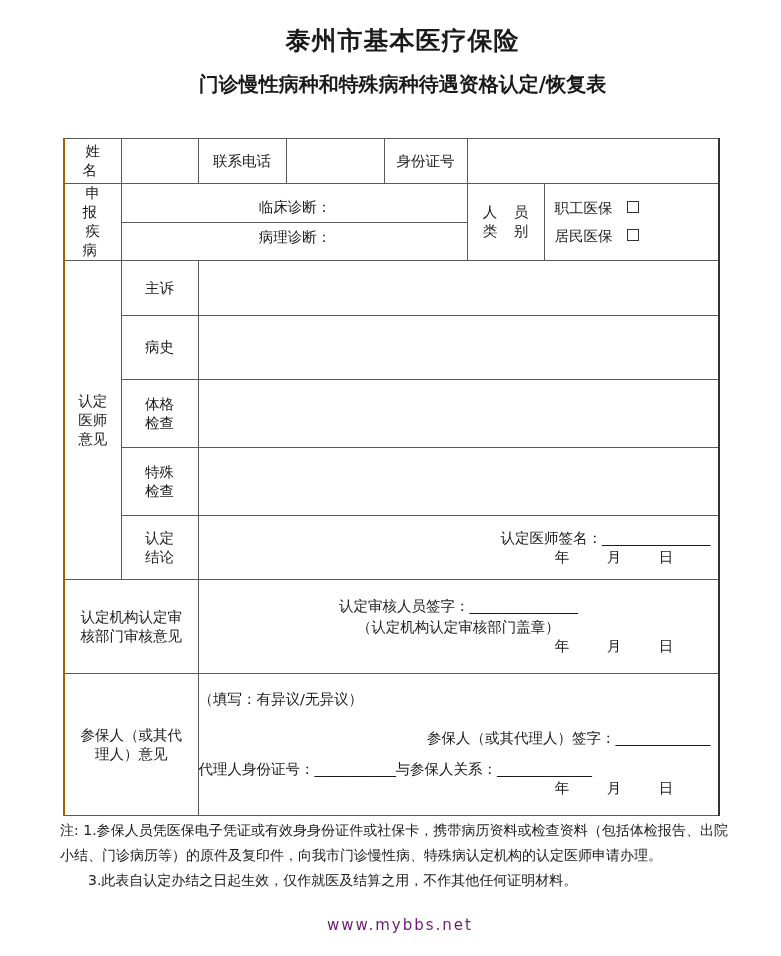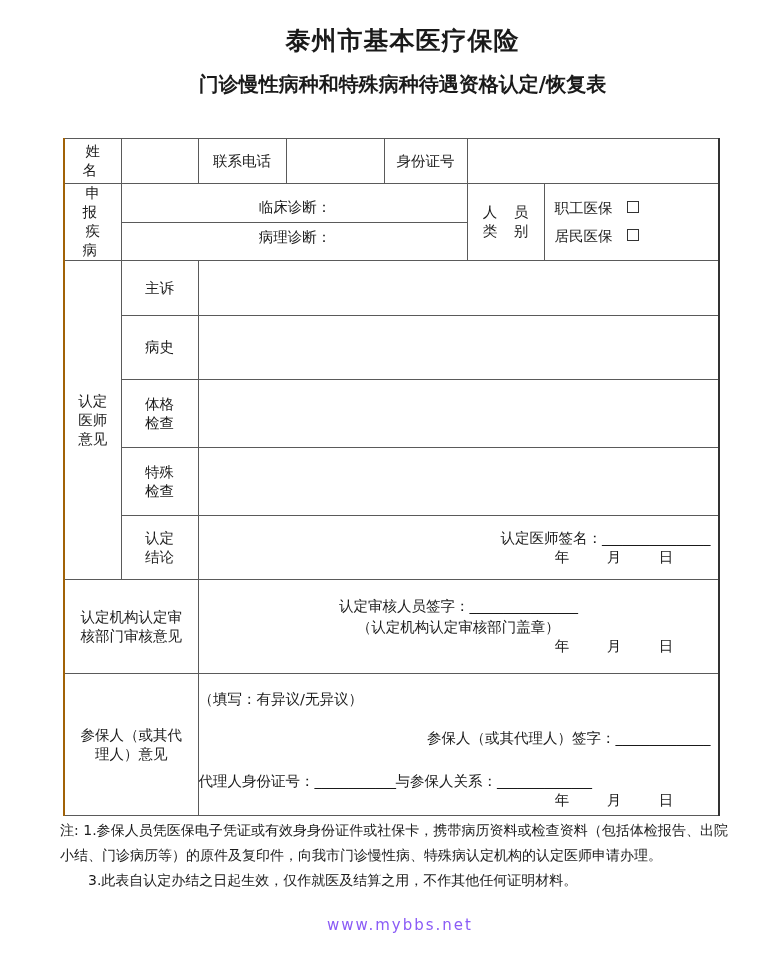--- a/index.html
+++ b/index.html
@@ -134,21 +134,21 @@
   .notes .n1 { text-indent: 0; }
   .notes .n2, .notes .n3 { text-indent: 28px; }
 
   .watermark {
     position: absolute;
     left: 250px;
     top: 916px;
     width: 300px;
     text-align: center;
     font-size: 15px;
-    color: #8b5cf6;
+    color: #701a75;
     letter-spacing: 2px;
     user-select: none;
   }
 </style>
 </head>
 <body>
 
 <div class="page">
 
   <div class="title-block">
@@ -270,21 +270,21 @@
     <tr>
       <td class="lbl lbl-multi outer-left" colspan="2" style="height:141px">
         <div>参保人（或其代</div>
         <div>理人）意见</div>
       </td>
       <td class="sig-area outer-right" colspan="6" style="vertical-align:top;padding-top:16px">
         <div class="left-line">（填写：有异议/无异议）</div>
         <div class="sig-line" style="margin-top:20px">
           <span>参保人（或其代理人）签字：</span><span class="ul">______________</span>
         </div>
-        <div class="left-line" style="margin-top:24px;white-space:nowrap">
+        <div class="left-line" style="margin-top:12px;white-space:nowrap">
           <span>代理人身份证号：</span><span class="ul">____________</span><span>与参保人关系：</span><span class="ul">______________</span>
         </div>
         <div class="ymd">
           <span>年</span><span>月</span><span>日</span>
         </div>
       </td>
     </tr>
   </tbody>
     </table>
 

